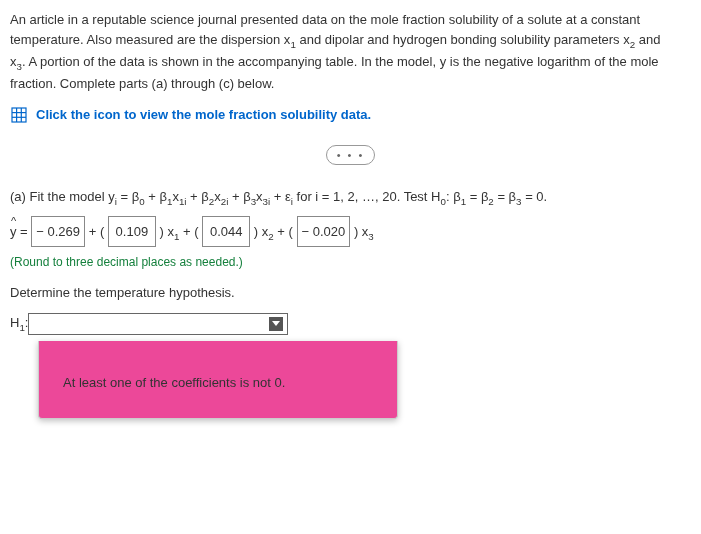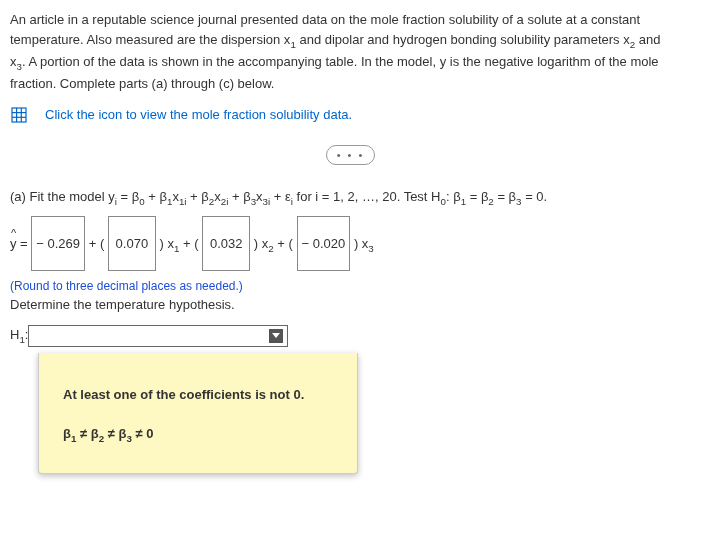--- a/index.html
+++ b/index.html
@@ -6,61 +6,60 @@
     body {
       font-family: Arial, sans-serif;
       font-size: 13px;
       color: #333;
       padding: 10px;
       width: 701px;
       line-height: 1.5;
       background: #fff;
     }
     .intro { margin-bottom: 12px; }
-    .link-row { display: flex; align-items: center; gap: 17px; margin-top: 4px; margin-bottom: 20px; }
+    .link-row { display: flex; align-items: center; gap: 8px; margin-top: 4px; margin-bottom: 20px; font-weight: bold; }
     .grid-icon {
       display: inline-flex; align-items: center; justify-content: center;
       width: 18px; height: 18px; color: #0066cc;
     }
     .link-text { color: #0066cc; cursor: pointer; }
     .dots-row { text-align: center; margin: 14px 0 22px; }
     .dots-pill {
       display: inline-block; border: 1px solid #999; border-radius: 10px;
       padding: 1px 10px; letter-spacing: 2px; color: #666; font-size: 11px;
     }
     .part-a { margin-bottom: 14px; }
     .eq-line { margin-bottom: 6px; }
-    .hint { font-size: 12px; color: #1d4ed8; margin-bottom: 0; }
+    .hint { font-size: 12px; color: #15803d; margin-bottom: 12px; }
     .input-box {
-      border: 1px solid #888; padding: 17px 4px; display: inline-block;
+      border: 1px solid #888; padding: 5px 4px; display: inline-block;
       min-width: 48px; text-align: center; background: #fff; font-family: inherit;
       font-size: 13px;
     }
     .sub-label { margin-bottom: 10px; }
     .h1-row { display: flex; align-items: center; gap: 0; margin-bottom: 6px; }
     .dropdown-closed {
       border: 1px solid #666; width: 260px; height: 22px;
       padding: 1px 4px; background: #fff; display: flex; align-items: center;
       justify-content: flex-end;
     }
     .caret-box {
       width: 14px; height: 14px; background: #555; display: flex;
       align-items: center; justify-content: center;
     }
     .caret-down {
       width: 0; height: 0; border-left: 4px solid transparent;
       border-right: 4px solid transparent; border-top: 5px solid #fff;
     }
     .dropdown-panel {
-      margin-left: 28px; margin-top: 4px; width: 320px;
+      margin-left: 28px; margin-top: 4px; width: 360px;
       box-shadow: 0 2px 6px rgba(0,0,0,0.25);
       border: 1px solid #ccc; border-top: none;
       border-radius: 0 0 4px 4px; padding: 22px 20px 16px;
-      background: #fef9c3;
-      font-weight: bold;
+      background: #ec4899;
     }
     .option { padding: 10px 4px; font-size: 13px; cursor: pointer; }
     sub { font-size: 0.75em; }
     .hat { position: relative; display: inline-block; }
     .hat::before {
       content: "^"; position: absolute; top: -9px; left: 1px; font-size: 11px;
     }
   </style>
 </head>
 <body>
@@ -89,24 +88,24 @@
 </div>
 
 <div class="part-a eq-line">
   <span>(a) Fit the model y</span><sub>i</sub><span> = β</span><sub>0</sub><span> + β</span><sub>1</sub><span>x</span><sub>1i</sub><span> + β</span><sub>2</sub><span>x</span><sub>2i</sub><span> + β</span><sub>3</sub><span>x</span><sub>3i</sub><span> + ε</span><sub>i</sub><span> for i = 1, 2, …, 20. Test H</span><sub>0</sub><span>: β</span><sub>1</sub><span> = β</span><sub>2</sub><span> = β</span><sub>3</sub><span> = 0.</span>
 </div>
 
 <div class="eq-line">
   <span class="hat">y</span><span> = </span>
   <span class="input-box">− 0.269</span>
   <span> + (</span>
-  <span class="input-box">0.070</span>
+  <span class="input-box">0.109</span>
   <span>) x</span><sub>1</sub>
   <span> + (</span>
-  <span class="input-box">0.032</span>
+  <span class="input-box">0.044</span>
   <span>) x</span><sub>2</sub>
   <span> + (</span>
   <span class="input-box">− 0.020</span>
   <span>) x</span><sub>3</sub>
 </div>
 
 <div class="hint">(Round to three decimal places as needed.)</div>
 
 <div class="sub-label">Determine the temperature hypothesis.</div>
 
@@ -116,16 +115,13 @@
   </span>
   <div class="dropdown-closed">
     <span class="caret-box">
         <span class="caret-down"></span>
       </span>
   </div>
 </div>
 
 <div class="dropdown-panel">
   <div class="option">At least one of the coefficients is not 0.</div>
-  <div class="option">
-    β<sub>1</sub> ≠ β<sub>2</sub> ≠ β<sub>3</sub> ≠ 0
-  </div>
 </div>
 
 </body></html>

